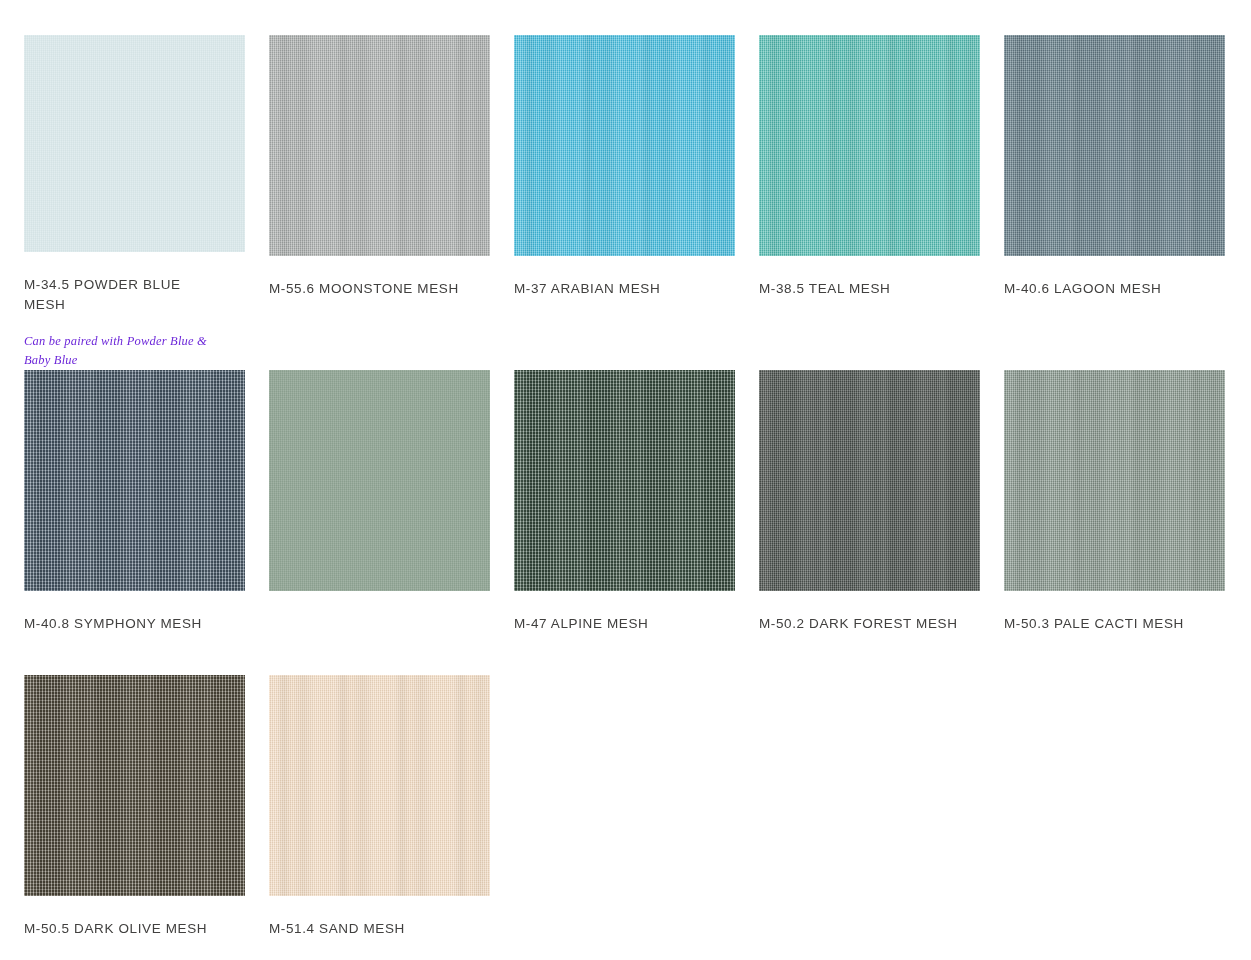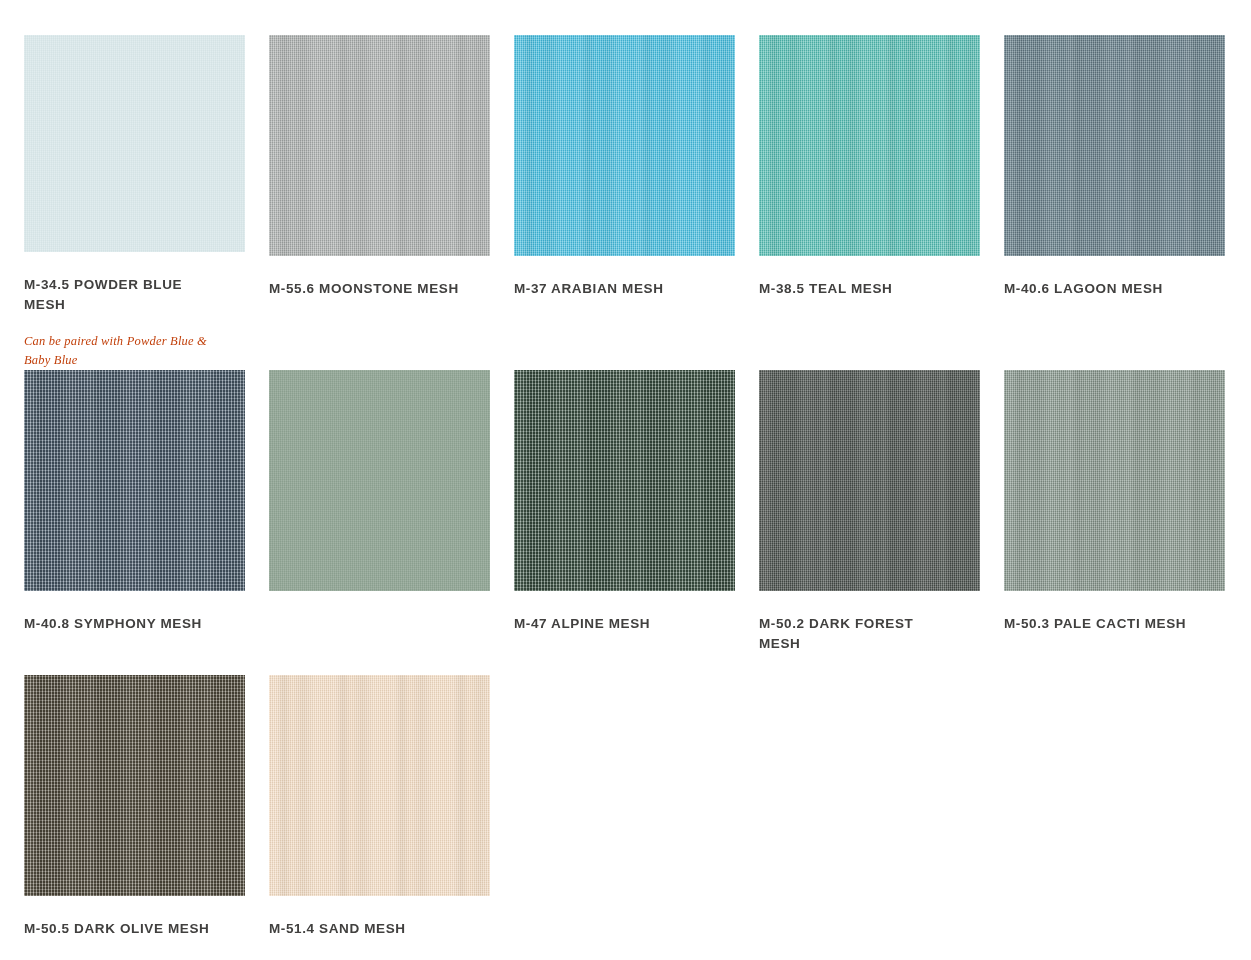--- a/index.html
+++ b/index.html
@@ -121,31 +121,31 @@
     background-image: none;
   }
 
   .swatch-label {
     margin-top: 23px;
     font-size: 13.5px;
     letter-spacing: 0.62px;
     line-height: 20px;
     color: #41403f;
     text-transform: uppercase;
-    font-weight: 700;
+    font-weight: 400;
     max-width: 200px;
   }
 
   .swatch-note {
     margin-top: 17px;
     font-family: "Liberation Serif", serif;
     font-style: italic;
     font-size: 12.5px;
     line-height: 19px;
-    color: #c2410c;
+    color: #6d28d9;
     max-width: 205px;
     letter-spacing: 0.2px;
   }
 
   .swatch-note:empty {
     display: none;
   }
 </style>
 </head>
 <body>

